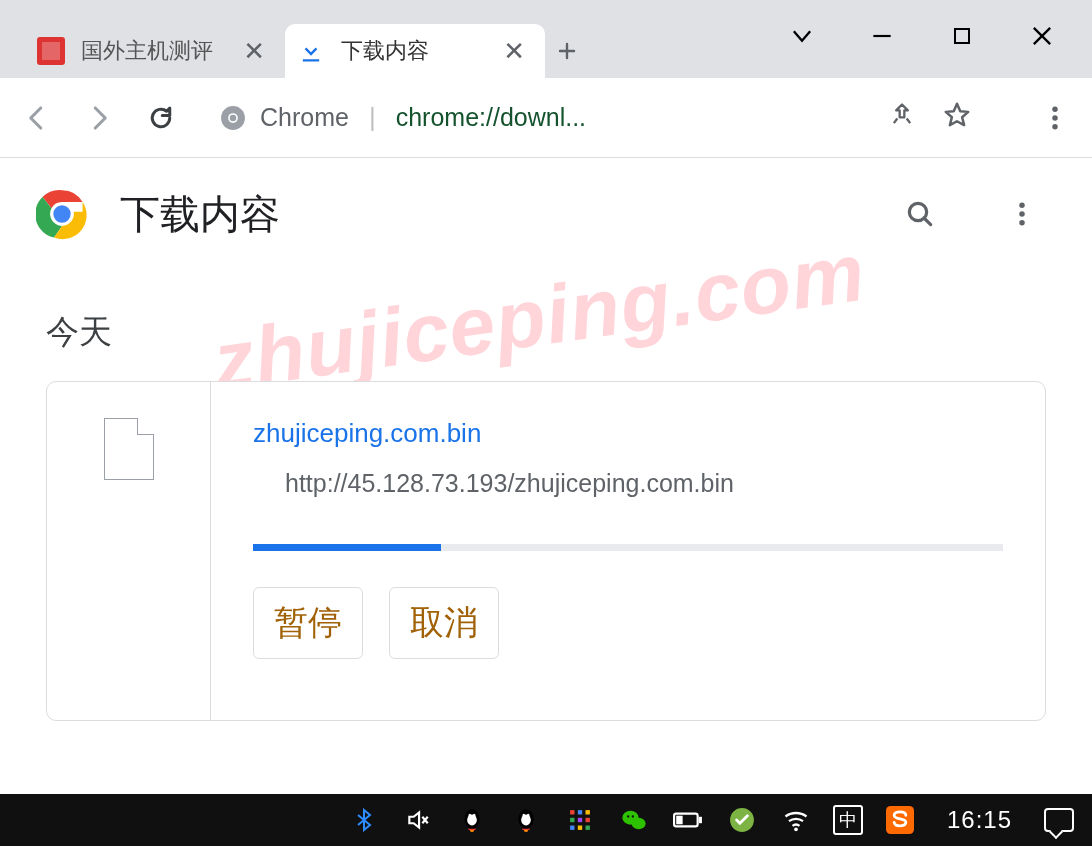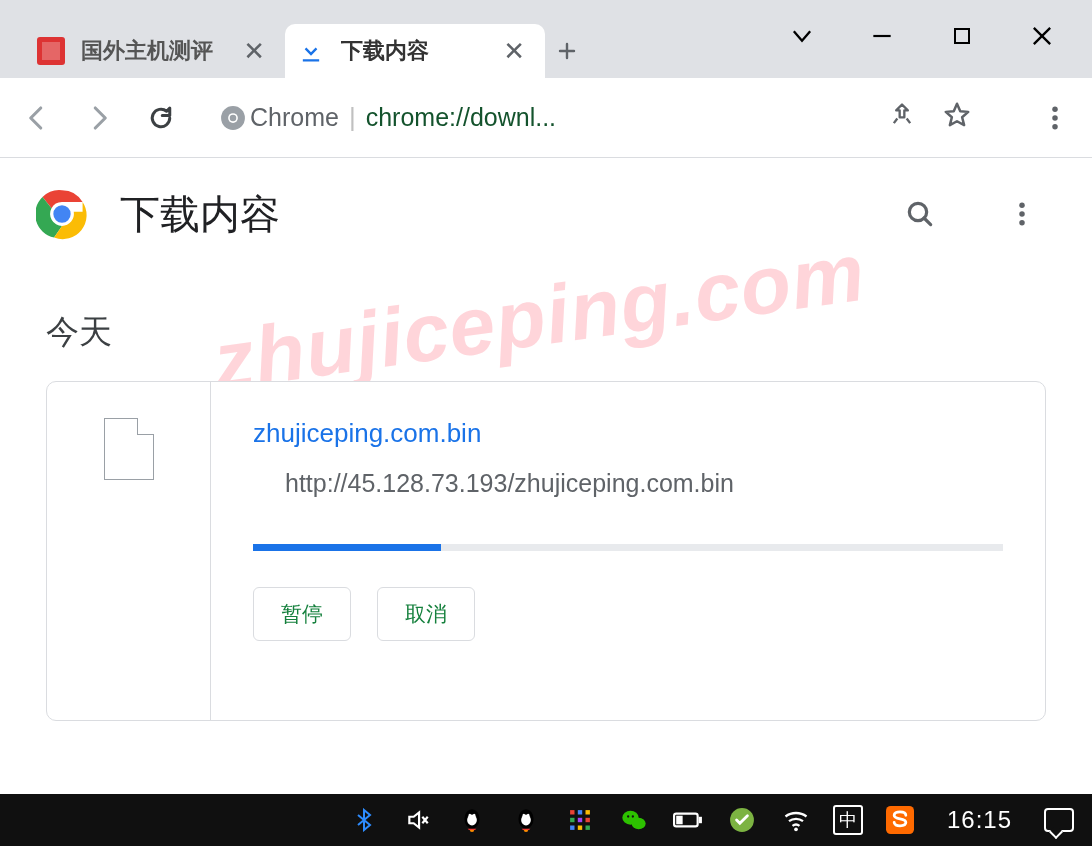--- a/index.html
+++ b/index.html
@@ -32,40 +32,40 @@
     display: flex; align-items: center;
     padding: 0 20px 0 12px;
     font-size: 22px;
     color: #555;
     position: relative;
     border-radius: 10px 10px 0 0;
     min-width: 260px;
   }
   .tab.active { background: #fff; color:#333; }
   .tab .favicon { width: 28px; height: 28px; margin-right: 16px; flex:none; }
-  .tab .title { flex:1; white-space:nowrap; overflow:hidden; text-overflow:ellipsis;font-weight:bold; }
+  .tab .title { flex:1; white-space:nowrap; overflow:hidden; text-overflow:ellipsis; }
   .tab .close { margin-left: 12px; font-size:26px; color:#5f6368; }
   .newtab { width:44px; height:54px; display:flex;align-items:center;justify-content:center; }
   
   .toolbar {
     height: 80px;
     background: #fff;
     display:flex; align-items:center;
     padding: 0 20px;
     gap: 28px;
     border-bottom: 1px solid #dadce0;
   }
   .nav-icon { width:34px; height:34px; display:flex;align-items:center;justify-content:center; color:#5f6368; }
   .omnibox {
     flex:1; height:54px;
     background:#fff;
     border-radius:27px;
     display:flex; align-items:center;
     padding:0 22px 0 14px;
-    gap:4px;
+    gap:14px;
     font-size:25px;
     color:#202124;
   }
   .omnibox .chrome-icn { width:26px;height:26px; }
   .omnibox .label { color:#5f6368; }
   .omnibox .sep { color:#c0c0c0; font-size:26px; margin:0 6px;}
   .omnibox .url { flex:1; white-space:nowrap; overflow:hidden; text-overflow:ellipsis; color:#14532d;}
   .omnibox .trail { display:flex; gap:26px; align-items:center; color:#5f6368; }
   .toolbar .menu-dots { margin-left:16px; }
   
@@ -103,22 +103,22 @@
   }
   .info-col { flex:1; padding:36px 42px 26px 42px; display:flex; flex-direction:column; }
   .file-name { font-size:26px; color:#1a73e8; margin-bottom:20px; }
   .file-url  { font-size:25px; color:#5f6368; margin-bottom:46px; word-break:break-all;margin-left:32px;}
   .file-status{ font-size:25px; color:#3c4043; margin-bottom:30px; }
   .progress-track { height:7px; background:#e8eaed; border-radius:0; margin-bottom:36px; }
   .progress-fill  { height:100%; background:#1a73e8; width:33%; }
   .card-actions { display:flex; gap:26px; }
   .card-btn {
     border:1px solid #dadce0; background:#fff;
-    color:#15803d; font-size:21px;
-    padding:12px 27px; border-radius:6px;
+    color:#a16207; font-size:34px;
+    padding:12px 20px; border-radius:6px;
     cursor:pointer;
   }
   
   .watermark {
     position:absolute; left:210px; top:270px;
     font-size:82px; font-weight:600;
     color:#ff9da9; opacity:0.42;
     transform:rotate(-8deg);
     pointer-events:none;
     letter-spacing:1px;

